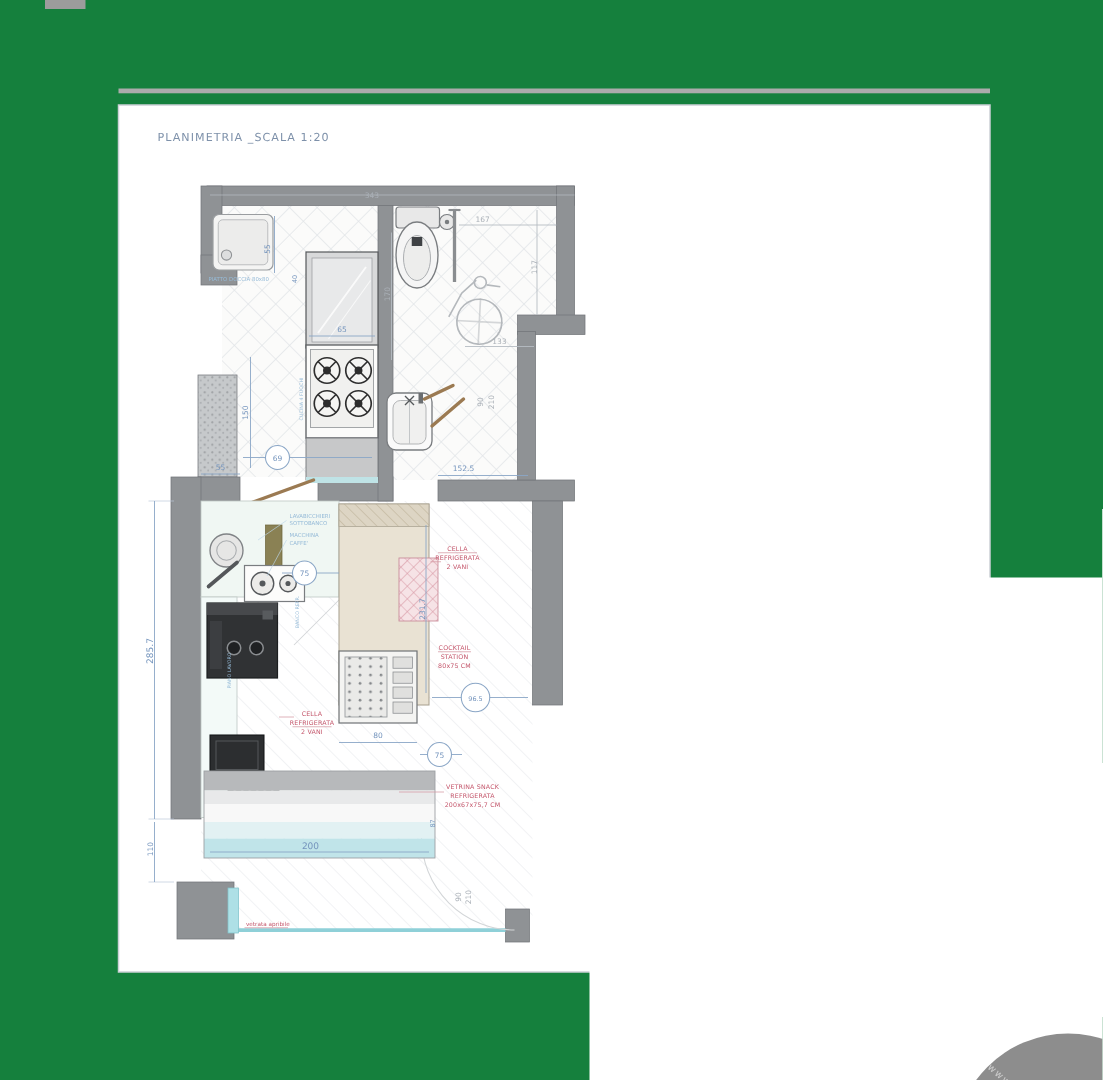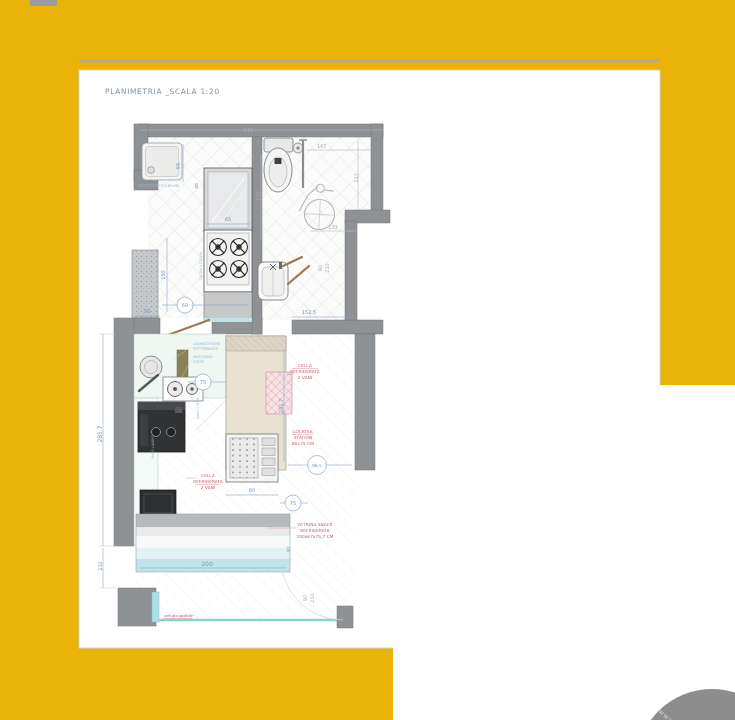--- a/index.html
+++ b/index.html
@@ -1,16 +1,16 @@
 <!DOCTYPE html>
 <html><head>
 <meta charset="utf-8">
 <style>
   html,body{margin:0;padding:0;background:#ffffff;}
-  .canvas{position:relative;width:735px;height:720px;background:#eab308;overflow:hidden;}
+  .canvas{position:relative;width:735px;height:720px;background:#15803d;overflow:hidden;}
   svg{position:absolute;left:0;top:0;}
   text{font-family:"DejaVu Sans",sans-serif;}
   .title{font-size:7.4px;fill:#7e91aa;letter-spacing:.7px;}
   .dimB{fill:#7494bd;font-size:5px;}
   .dimB4{fill:#7494bd;font-size:4.3px;}
   .dimB6{fill:#7494bd;font-size:6px;}
   .dimG{fill:#aab0b7;font-size:5px;}
   .lblR{fill:#c4566b;font-size:4.2px;letter-spacing:.12px;}
   .lblRs{fill:#c4566b;font-size:3.8px;}
   .lblC{fill:#96bbd8;font-size:3.6px;}

